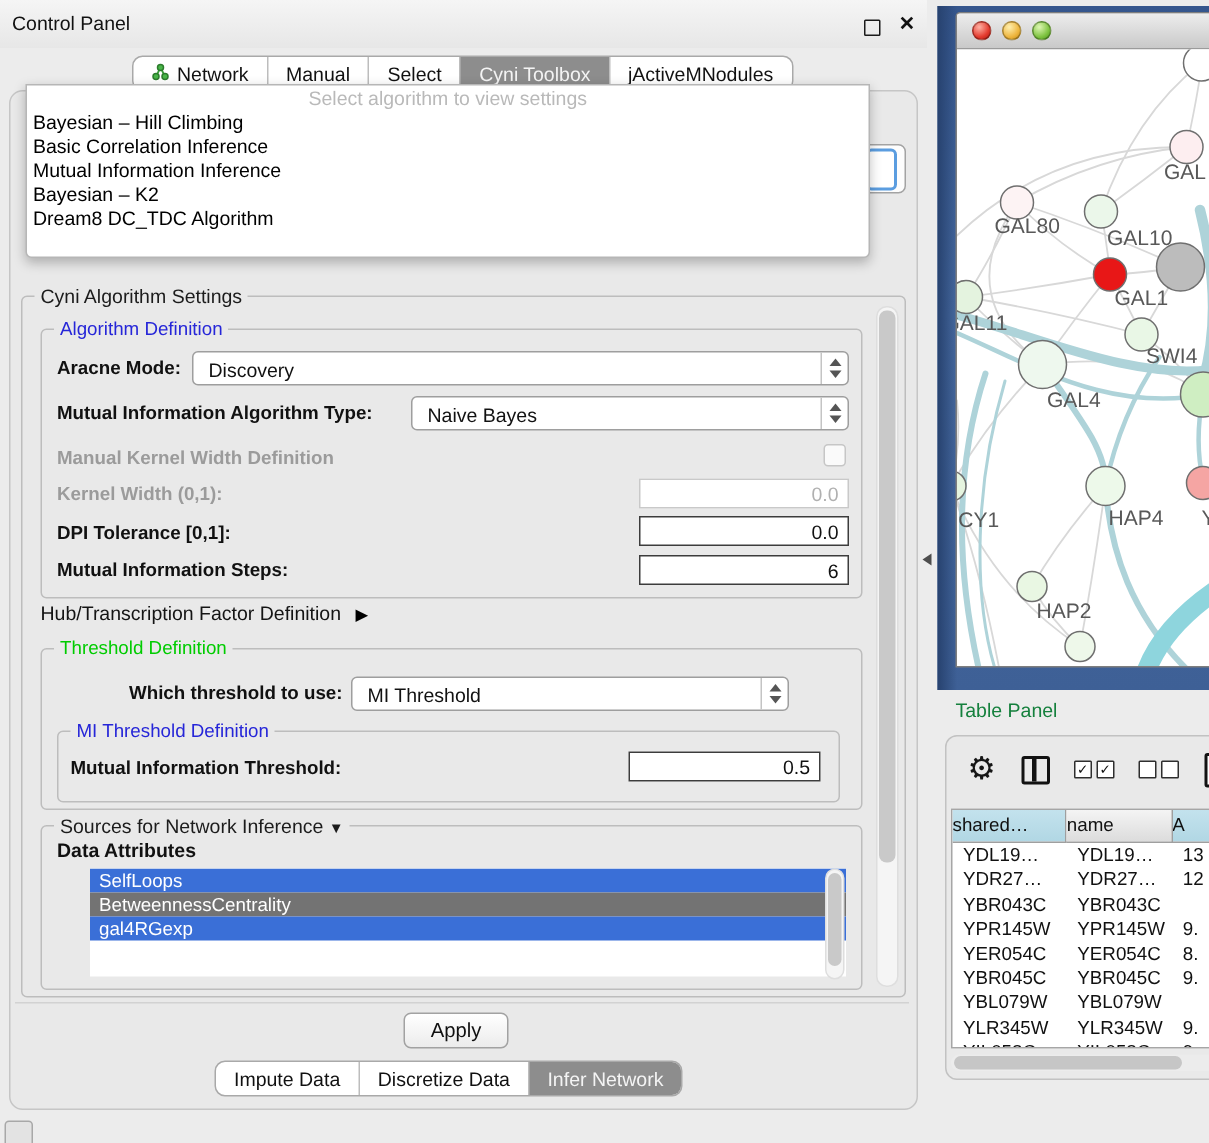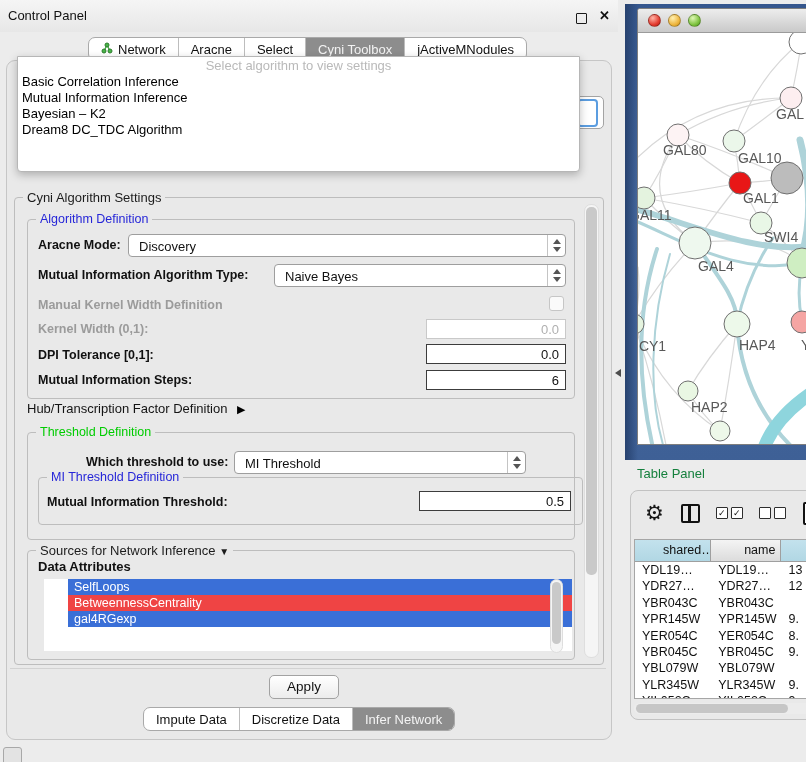--- a/index.html
+++ b/index.html
@@ -103,21 +103,21 @@
   .col-icon div{position:absolute;left:5.5px;top:0;bottom:0;width:2.5px;background:#121212;}
   .cb-pair{display:flex;gap:3px;margin-left:16px;}
   .cbx{width:10px;height:10px;border:1.5px solid #2e2e2e;border-radius:1px;font-size:9px;
     line-height:10px;text-align:center;color:#111;background:#fff;}
   .doc-icon{width:14px;height:19px;border:2.5px solid #121212;border-radius:2px;margin-left:17px;background:#fff;}
   .tp-table{position:absolute;left:3px;top:48px;width:200px;height:160px;background:#fff;
     border:1px solid #a6a6a6;overflow:hidden;box-sizing:border-box;}
   .tp-head{display:flex;height:22px;}
   .th{box-sizing:border-box;border-right:1px solid #9f9f9f;border-bottom:1px solid #9f9f9f;
     background:linear-gradient(#f4f4f4,#dcdcdc);font-size:12.5px;color:#111;
-    text-align:center;line-height:21px;white-space:nowrap;overflow:hidden;padding-left:28px;}
+    text-align:left;line-height:21px;white-space:nowrap;overflow:hidden;}
   .th.sel{background:linear-gradient(#c3e2ed,#b1d7e4);}
   .tr{display:flex;height:16.4px;}
   .td{box-sizing:border-box;font-size:12.5px;color:#111;line-height:16.4px;
     padding-left:7px;white-space:nowrap;overflow:hidden;}
   .hscroll{position:absolute;left:3px;top:212px;width:184px;height:11px;background:#ececec;border-radius:6px;}
   .hscroll .thumb{position:absolute;left:2px;top:1px;height:9px;width:152px;background:#c6c6c6;border-radius:5px;}
 </style>
 </head>
 <body>
 
@@ -135,21 +135,21 @@
           <line x1="3" y1="9" x2="6" y2="3" stroke="#3a9e3a" stroke-width="1.2"></line>
           <line x1="6" y1="3" x2="9" y2="9" stroke="#3a9e3a" stroke-width="1.2"></line>
           <circle cx="6" cy="3" r="2" fill="#49b649" stroke="#2c7c2c"></circle>
           <circle cx="3" cy="9" r="2" fill="#49b649" stroke="#2c7c2c"></circle>
           <circle cx="9" cy="9" r="2" fill="#49b649" stroke="#2c7c2c"></circle>
         </svg>
       </span>
       <span>Network</span>
     </div>
     <div class="cp-tab">
-      <span>Aracne</span>
+      <span>Manual</span>
     </div>
     <div class="cp-tab">
       <span>Select</span>
     </div>
     <div class="cp-tab selected">
       <span>Cyni Toolbox</span>
     </div>
     <div class="cp-tab">
       <span>jActiveMNodules</span>
     </div>
@@ -157,20 +157,21 @@
 
   <div class="cp-body"></div>
 
   <div class="combo-frag">
     <div class="ring"></div>
   </div>
 
   <div class="algo-popup">
     <div class="algo-placeholder">Select algorithm to view settings</div>
     <div>
+        <div class="algo-item">Bayesian – Hill Climbing</div>
         <div class="algo-item">Basic Correlation Inference</div>
         <div class="algo-item">Mutual Information Inference</div>
         <div class="algo-item">Bayesian – K2</div>
         <div class="algo-item">Dream8 DC_TDC Algorithm</div>
       </div>
   </div>
 
   <div class="group cyni-group">
     <span class="group-label">Cyni Algorithm Settings</span>
 
@@ -218,36 +219,36 @@
 
       <span class="row-label" style="left:58px;top:22px;">Which threshold to use:</span>
       <div class="combo" style="left:206px;top:18px;width:292px;">
         <span>MI Threshold</span>
         <span class="stepper">
             <i class="tri-up"></i>
             <i class="tri-down"></i>
           </span>
       </div>
 
-      <div class="group" style="left:10px;top:44px;width:520px;height:46px;padding-left:23px;">
+      <div class="group" style="left:10px;top:54px;width:520px;height:46px;">
         <span class="group-label blue">MI Threshold Definition</span>
         <span class="row-label" style="left:8px;top:17px;">Mutual Information Threshold:</span>
-        <div class="field strong" style="left:380px;top:13px;width:152px;">0.5</div>
+        <div class="field strong" style="left:380px;top:13px;width:128px;">0.5</div>
       </div>
     </div>
 
     <div class="group" style="left:12px;top:352px;width:546px;height:108px;">
       <span class="group-label">
         <span>Sources for Network Inference</span>
         <span style="font-size:10px;">▼</span>
       </span>
       <span class="row-label" style="left:10px;top:8px;font-size:13px;">Data Attributes</span>
-      <div class="attr-list" style="left:16px;top:28px;width:504px;height:72px;padding-left:24px;">
+      <div class="attr-list" style="left:32px;top:28px;width:504px;height:72px;">
           <div class="attr-item" style="background: rgb(58, 111, 215);">SelfLoops</div>
-          <div class="attr-item" style="background: #ef4444;">BetweennessCentrality</div>
+          <div class="attr-item" style="background: #737373;">BetweennessCentrality</div>
           <div class="attr-item" style="background: rgb(58, 111, 215);">gal4RGexp</div>
         </div>
       <div class="vscroll" style="left:522px;top:28px;width:11px;height:72px;">
         <div class="thumb" style="top:2px;height:62px;"></div>
       </div>
     </div>
 
     <div class="vscroll" style="right:4px;top:6px;width:13px;height:452px;">
       <div class="thumb" style="top:2px;height:368px;"></div>
     </div>

